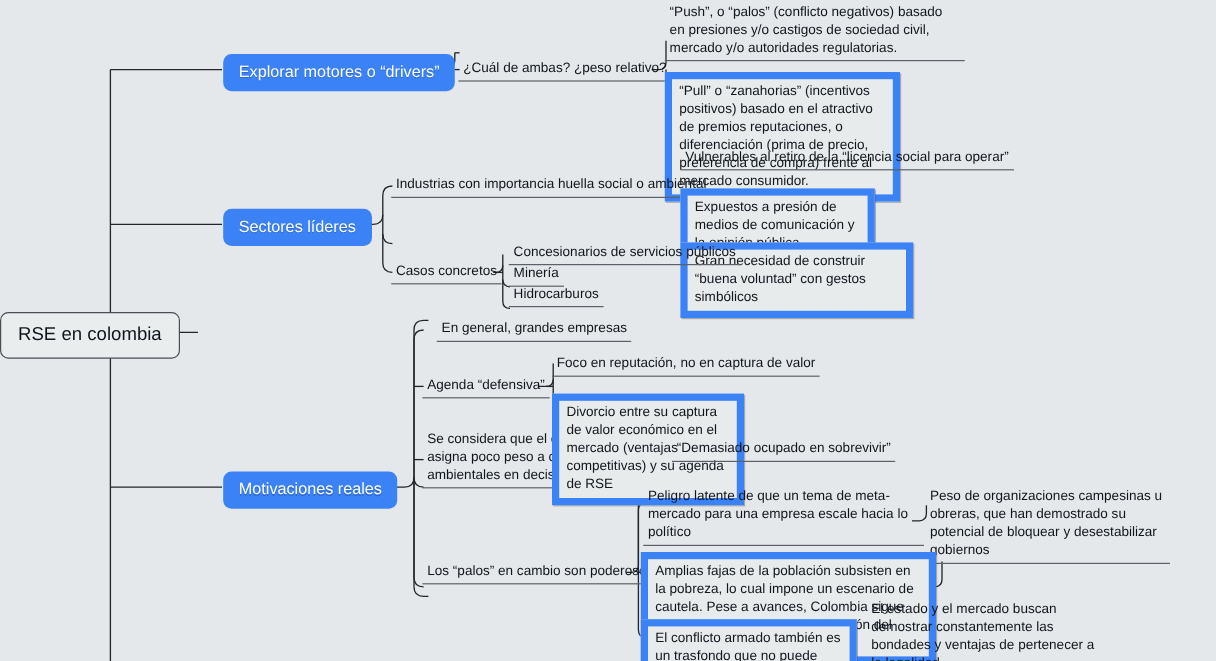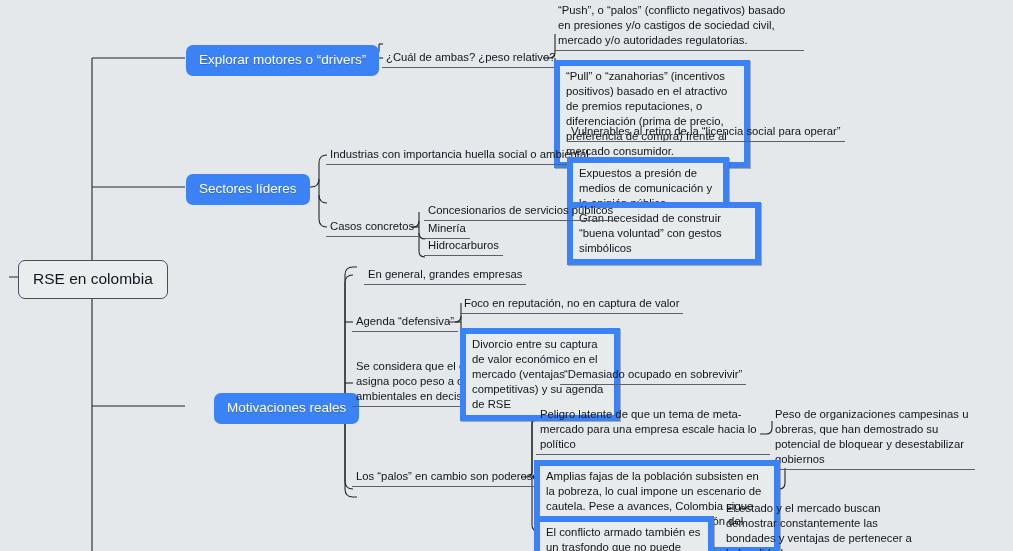--- a/index.html
+++ b/index.html
@@ -135,21 +135,21 @@
 
       <path d="M760 434 h6 q6 0 6 -6 V421"></path>
 
       <path d="M773 489 h6 q6 0 6 -6 V468"></path>
 
       <path d="M711 531 h6 q6 0 6 -6 V517"></path>
 
     </g>
   </svg>
 
-  <div class="node root" style="left:18px;top:260px;">RSE en colombia</div>
+  <div class="node root" style="left:0;top:260px;">RSE en colombia</div>
 
   <div class="node branch" style="left:186px;top:45px;">Explorar motores o “drivers”</div>
 
   <div class="node leaf" style="left:382px;top:49px;">¿Cuál de ambas? ¿peso relativo?</div>
 
   <div class="node leaf wrap" style="left:554px;top:2px;width:250px;">“Push”, o “palos” (conflicto negativos) basado en presiones y/o castigos de sociedad civil, mercado y/o autoridades regulatorias.</div>
 
   <div class="node boxed" style="left:554px;top:44px;width:196px;">“Pull” o “zanahorias” (incentivos positivos) basado en el atractivo de premios reputaciones, o diferenciación (prima de precio, preferencia de compra) frente al mercado consumidor.</div>
 
   <div class="node branch" style="left:186px;top:174px;">Sectores líderes</div>
@@ -163,21 +163,21 @@
   <div class="node boxed" style="left:567px;top:186px;width:194px;">Gran necesidad de construir “buena voluntad” con gestos simbólicos</div>
 
   <div class="node leaf" style="left:326px;top:218px;">Casos concretos</div>
 
   <div class="node leaf" style="left:424px;top:202px;">Concesionarios de servicios públicos</div>
 
   <div class="node leaf" style="left:424px;top:220px;">Minería</div>
 
   <div class="node leaf" style="left:424px;top:237px;">Hidrocarburos</div>
 
-  <div class="node branch" style="left:186px;top:393px;margin-left:28px;">Motivaciones reales</div>
+  <div class="node branch" style="left:186px;top:393px;">Motivaciones reales</div>
 
   <div class="node leaf" style="left:364px;top:266px;">En general, grandes empresas</div>
 
   <div class="node leaf" style="left:352px;top:313px;">Agenda “defensiva”</div>
 
   <div class="node leaf" style="left:460px;top:295px;">Foco en reputación, no en captura de valor</div>
 
   <div class="node leaf wrap" style="left:352px;top:358px;width:200px;">Se considera que el consumidor asigna poco peso a cuestiones socio-ambientales en decisiones de compra</div>
 
   <div class="node boxed" style="left:460px;top:312px;width:160px;">Divorcio entre su captura de valor económico en el mercado (ventajas competitivas) y su agenda de RSE</div>

